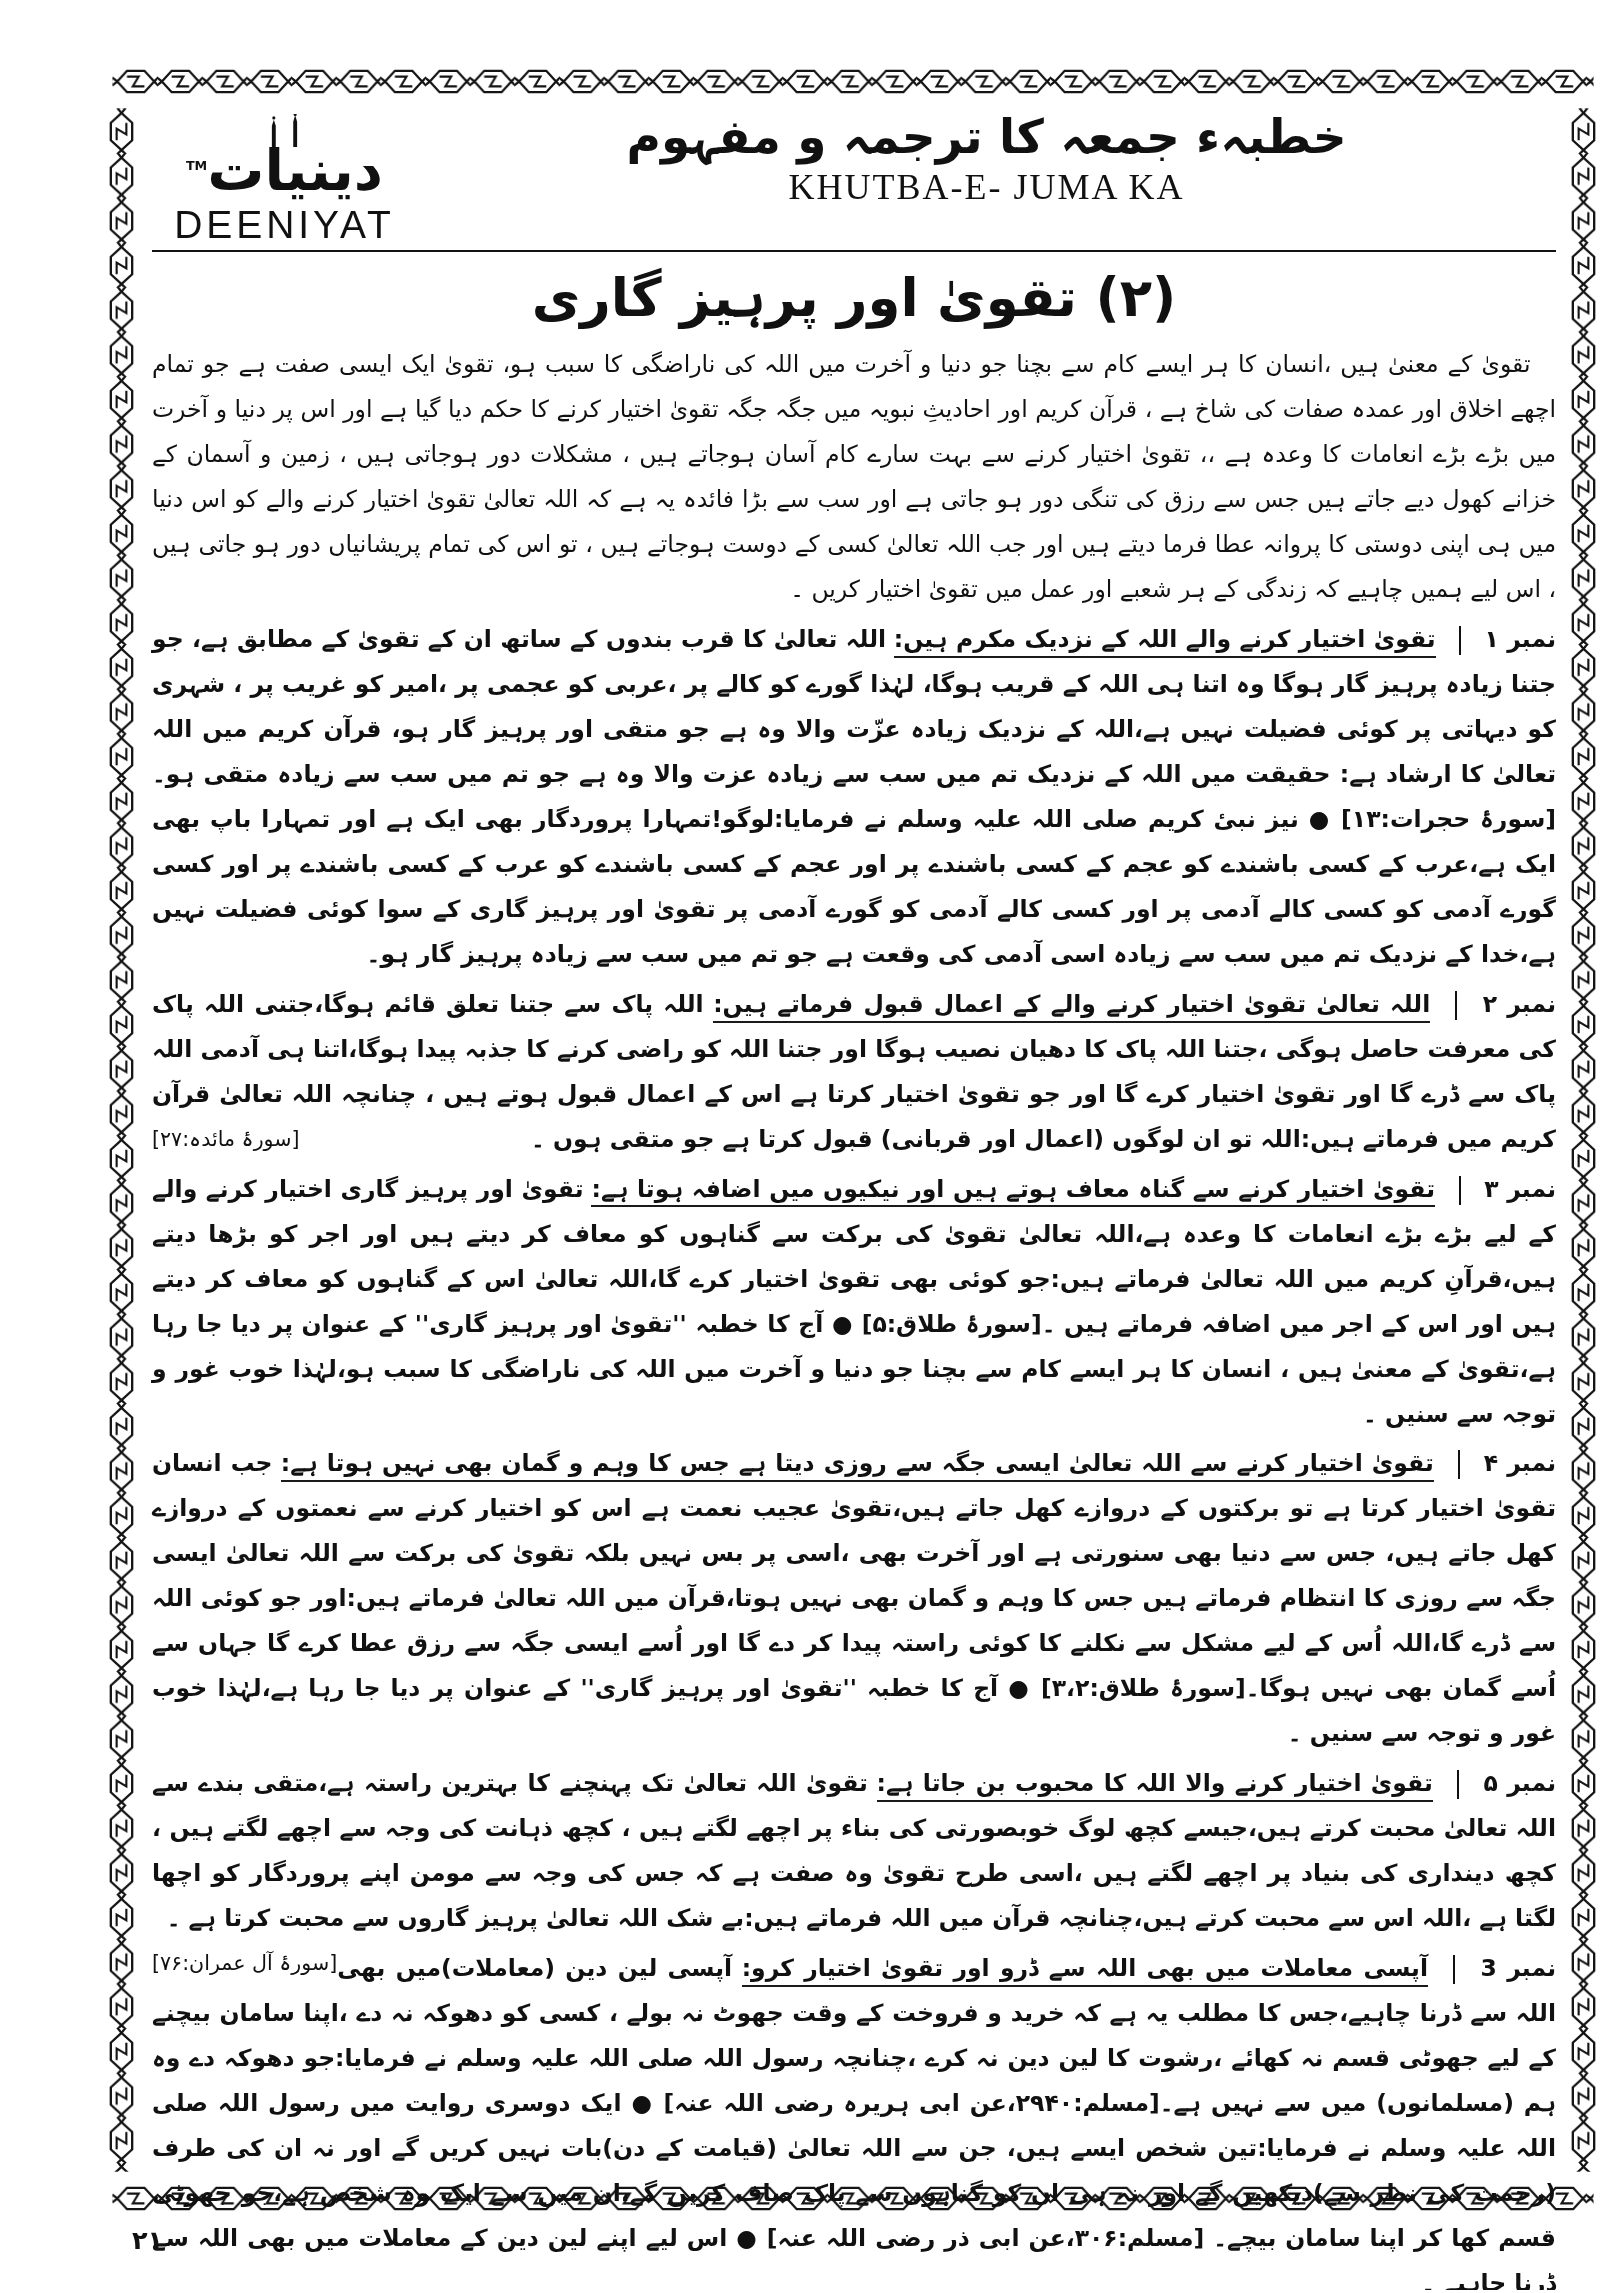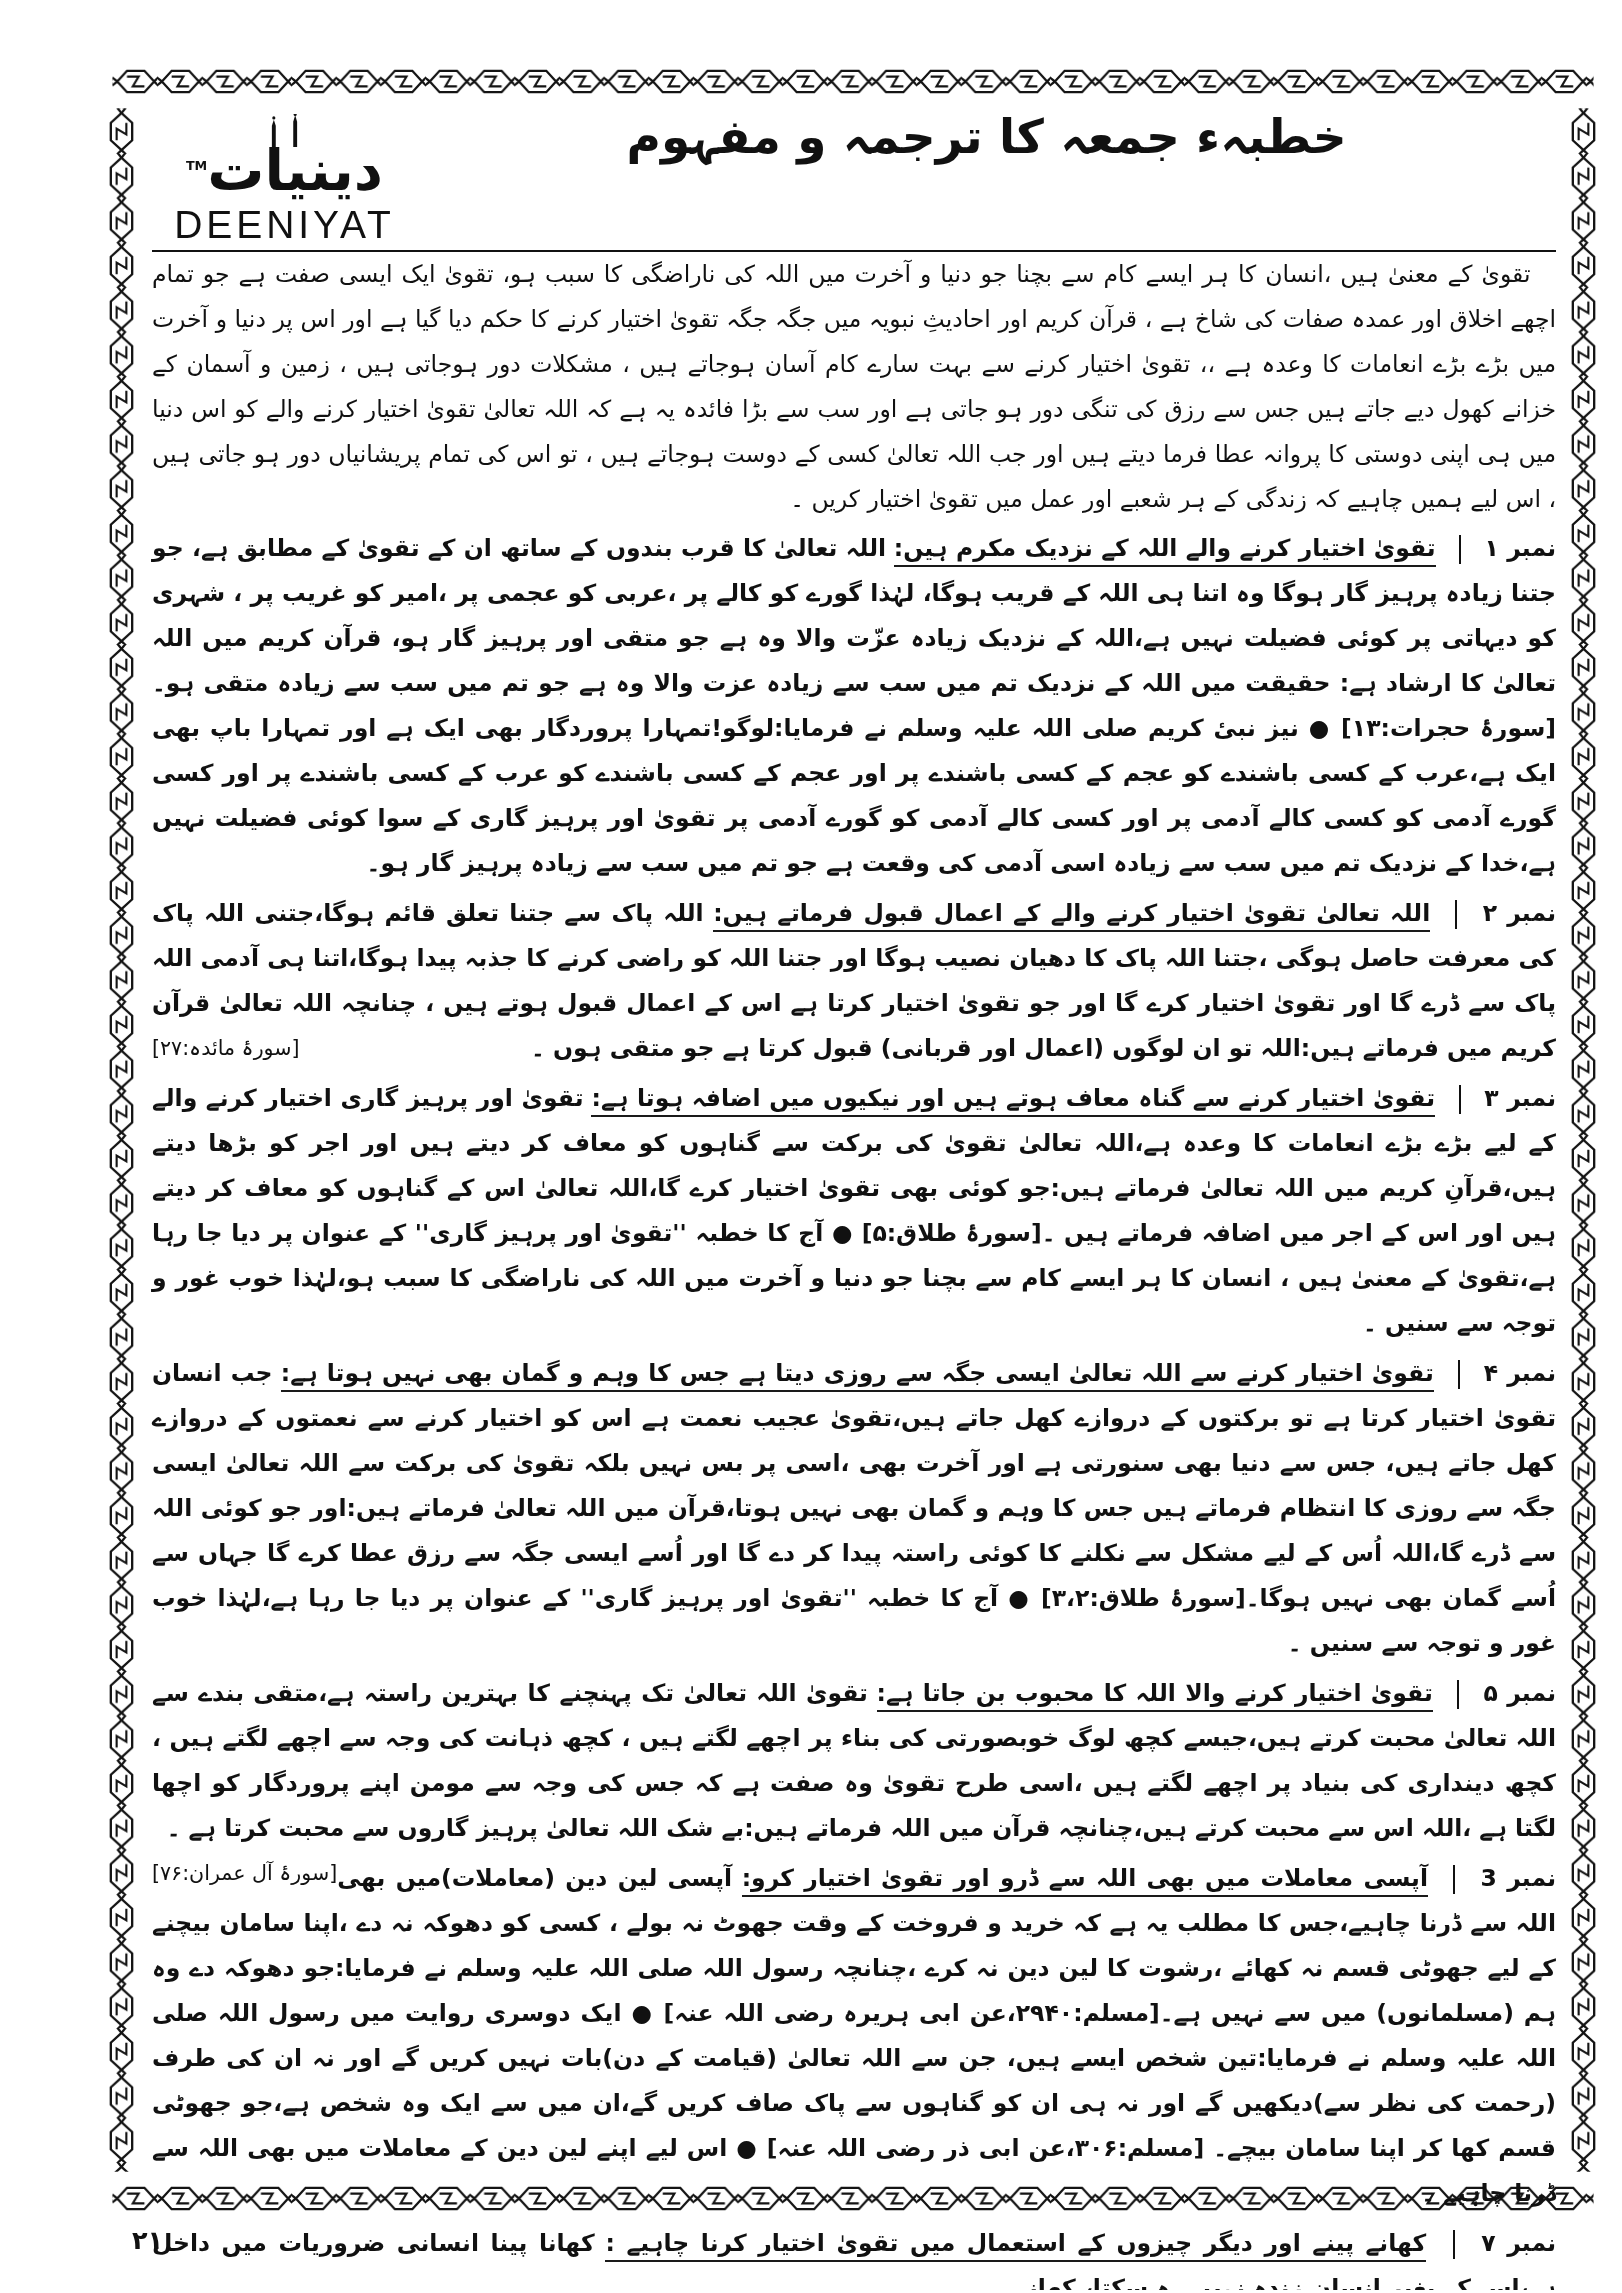--- a/index.html
+++ b/index.html
@@ -71,25 +71,27 @@
           <path d="M22,34 L22,12 L24,6 L26,12 L26,34 Z" fill="#111"></path>
           <path d="M44,34 L44,8 L46,1 L48,8 L48,34 Z" fill="#111"></path>
           <circle cx="24" cy="4" r="1.6" fill="#111"></circle>
           <circle cx="46" cy="0.5" r="1.6" fill="#111"></circle>
         </svg>
         <div class="logo-urdu"><span>دینیات</span><sup>TM</sup></div>
         <div class="logo-latin">DEENIYAT</div>
       </div>
       <div class="titles">
         <div class="callig">خطبہء جمعہ کا ترجمہ و مفہوم</div>
+        <div class="en-title">KHUTBA-E- JUMA KA</div>
       </div>
     </header>
 
     <div class="rule"></div>
 
+    <h1 class="main-title">(۲) تقویٰ اور پرہیز گاری</h1>
 
     <p class="urdu intro">تقویٰ کے معنیٰ ہیں ،انسان کا ہر ایسے کام سے بچنا جو دنیا و آخرت میں اللہ کی ناراضگی کا سبب ہو، تقویٰ ایک ایسی صفت ہے جو تمام اچھے اخلاق اور عمدہ صفات کی شاخ ہے ، قرآن کریم اور احادیثِ نبویہ میں جگہ جگہ تقویٰ اختیار کرنے کا حکم دیا گیا ہے اور اس پر دنیا و آخرت میں بڑے بڑے انعامات کا وعدہ ہے ،، تقویٰ اختیار کرنے سے بہت سارے کام آسان ہوجاتے ہیں ، مشکلات دور ہوجاتی ہیں ، زمین و آسمان کے خزانے کھول دیے جاتے ہیں جس سے رزق کی تنگی دور ہو جاتی ہے اور سب سے بڑا فائدہ یہ ہے کہ اللہ تعالیٰ تقویٰ اختیار کرنے والے کو اس دنیا میں ہی اپنی دوستی کا پروانہ عطا فرما دیتے ہیں اور جب اللہ تعالیٰ کسی کے دوست ہوجاتے ہیں ، تو اس کی تمام پریشانیاں دور ہو جاتی ہیں ، اس لیے ہمیں چاہیے کہ زندگی کے ہر شعبے اور عمل میں تقویٰ اختیار کریں ۔</p>
 
     <div id="sections">
   <p class="urdu section">
     <span class="sec-num">نمبر ۱</span>
     <span class="sec-sep"></span>
     <span class="sec-heading">تقویٰ اختیار کرنے والے اللہ کے نزدیک مکرم ہیں:</span>
     <span class="sec-body"> اللہ تعالیٰ کا قرب بندوں کے ساتھ ان کے تقویٰ کے مطابق ہے، جو جتنا زیادہ پرہیز گار ہوگا وہ اتنا ہی اللہ کے قریب ہوگا، لہٰذا گورے کو کالے پر ،عربی کو عجمی پر ،امیر کو غریب پر ، شہری کو دیہاتی پر کوئی فضیلت نہیں ہے،اللہ کے نزدیک زیادہ عزّت والا وہ ہے جو متقی اور پرہیز گار ہو، قرآن کریم میں اللہ تعالیٰ کا ارشاد ہے: حقیقت میں اللہ کے نزدیک تم میں سب سے زیادہ عزت والا وہ ہے جو تم میں سب سے زیادہ متقی ہو۔[سورۂ حجرات:۱۳] ● نیز نبیٔ کریم صلی اللہ علیہ وسلم نے فرمایا:لوگو!تمہارا پروردگار بھی ایک ہے اور تمہارا باپ بھی ایک ہے،عرب کے کسی باشندے کو عجم کے کسی باشندے پر اور عجم کے کسی باشندے کو عرب کے کسی باشندے پر اور کسی گورے آدمی کو کسی کالے آدمی پر اور کسی کالے آدمی کو گورے آدمی پر تقویٰ اور پرہیز گاری کے سوا کوئی فضیلت نہیں ہے،خدا کے نزدیک تم میں سب سے زیادہ اسی آدمی کی وقعت ہے جو تم میں سب سے زیادہ پرہیز گار ہو۔</span>
   </p>

